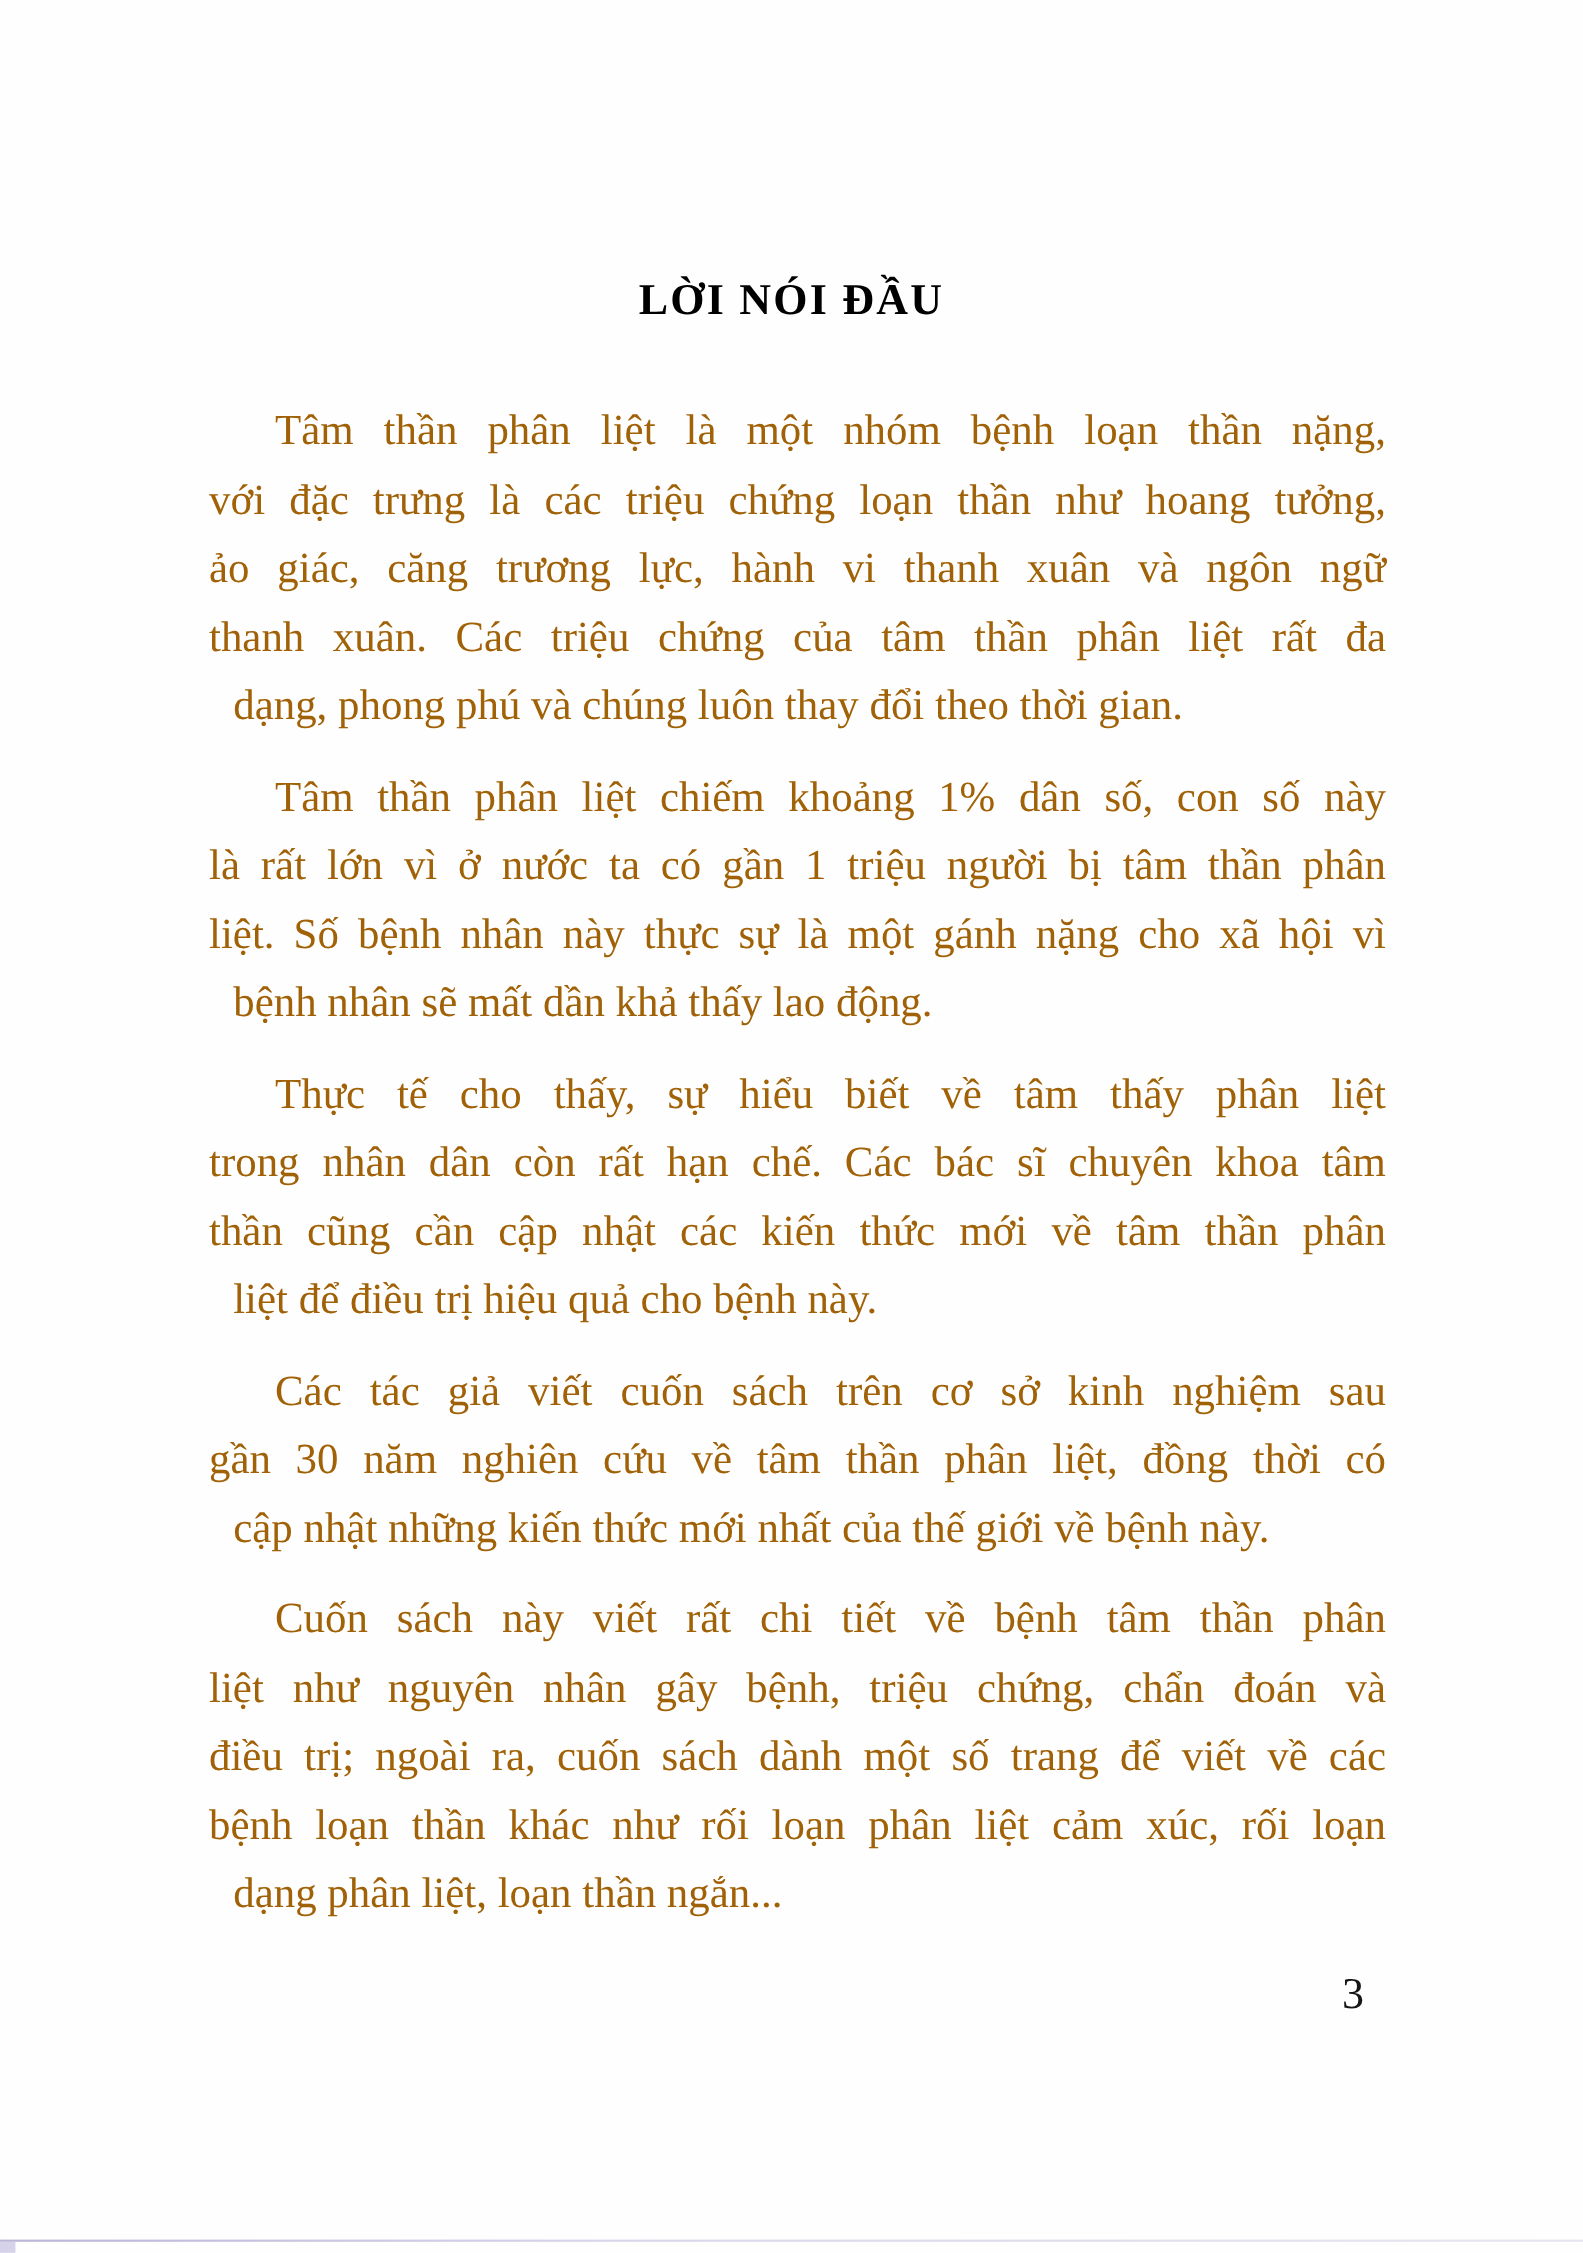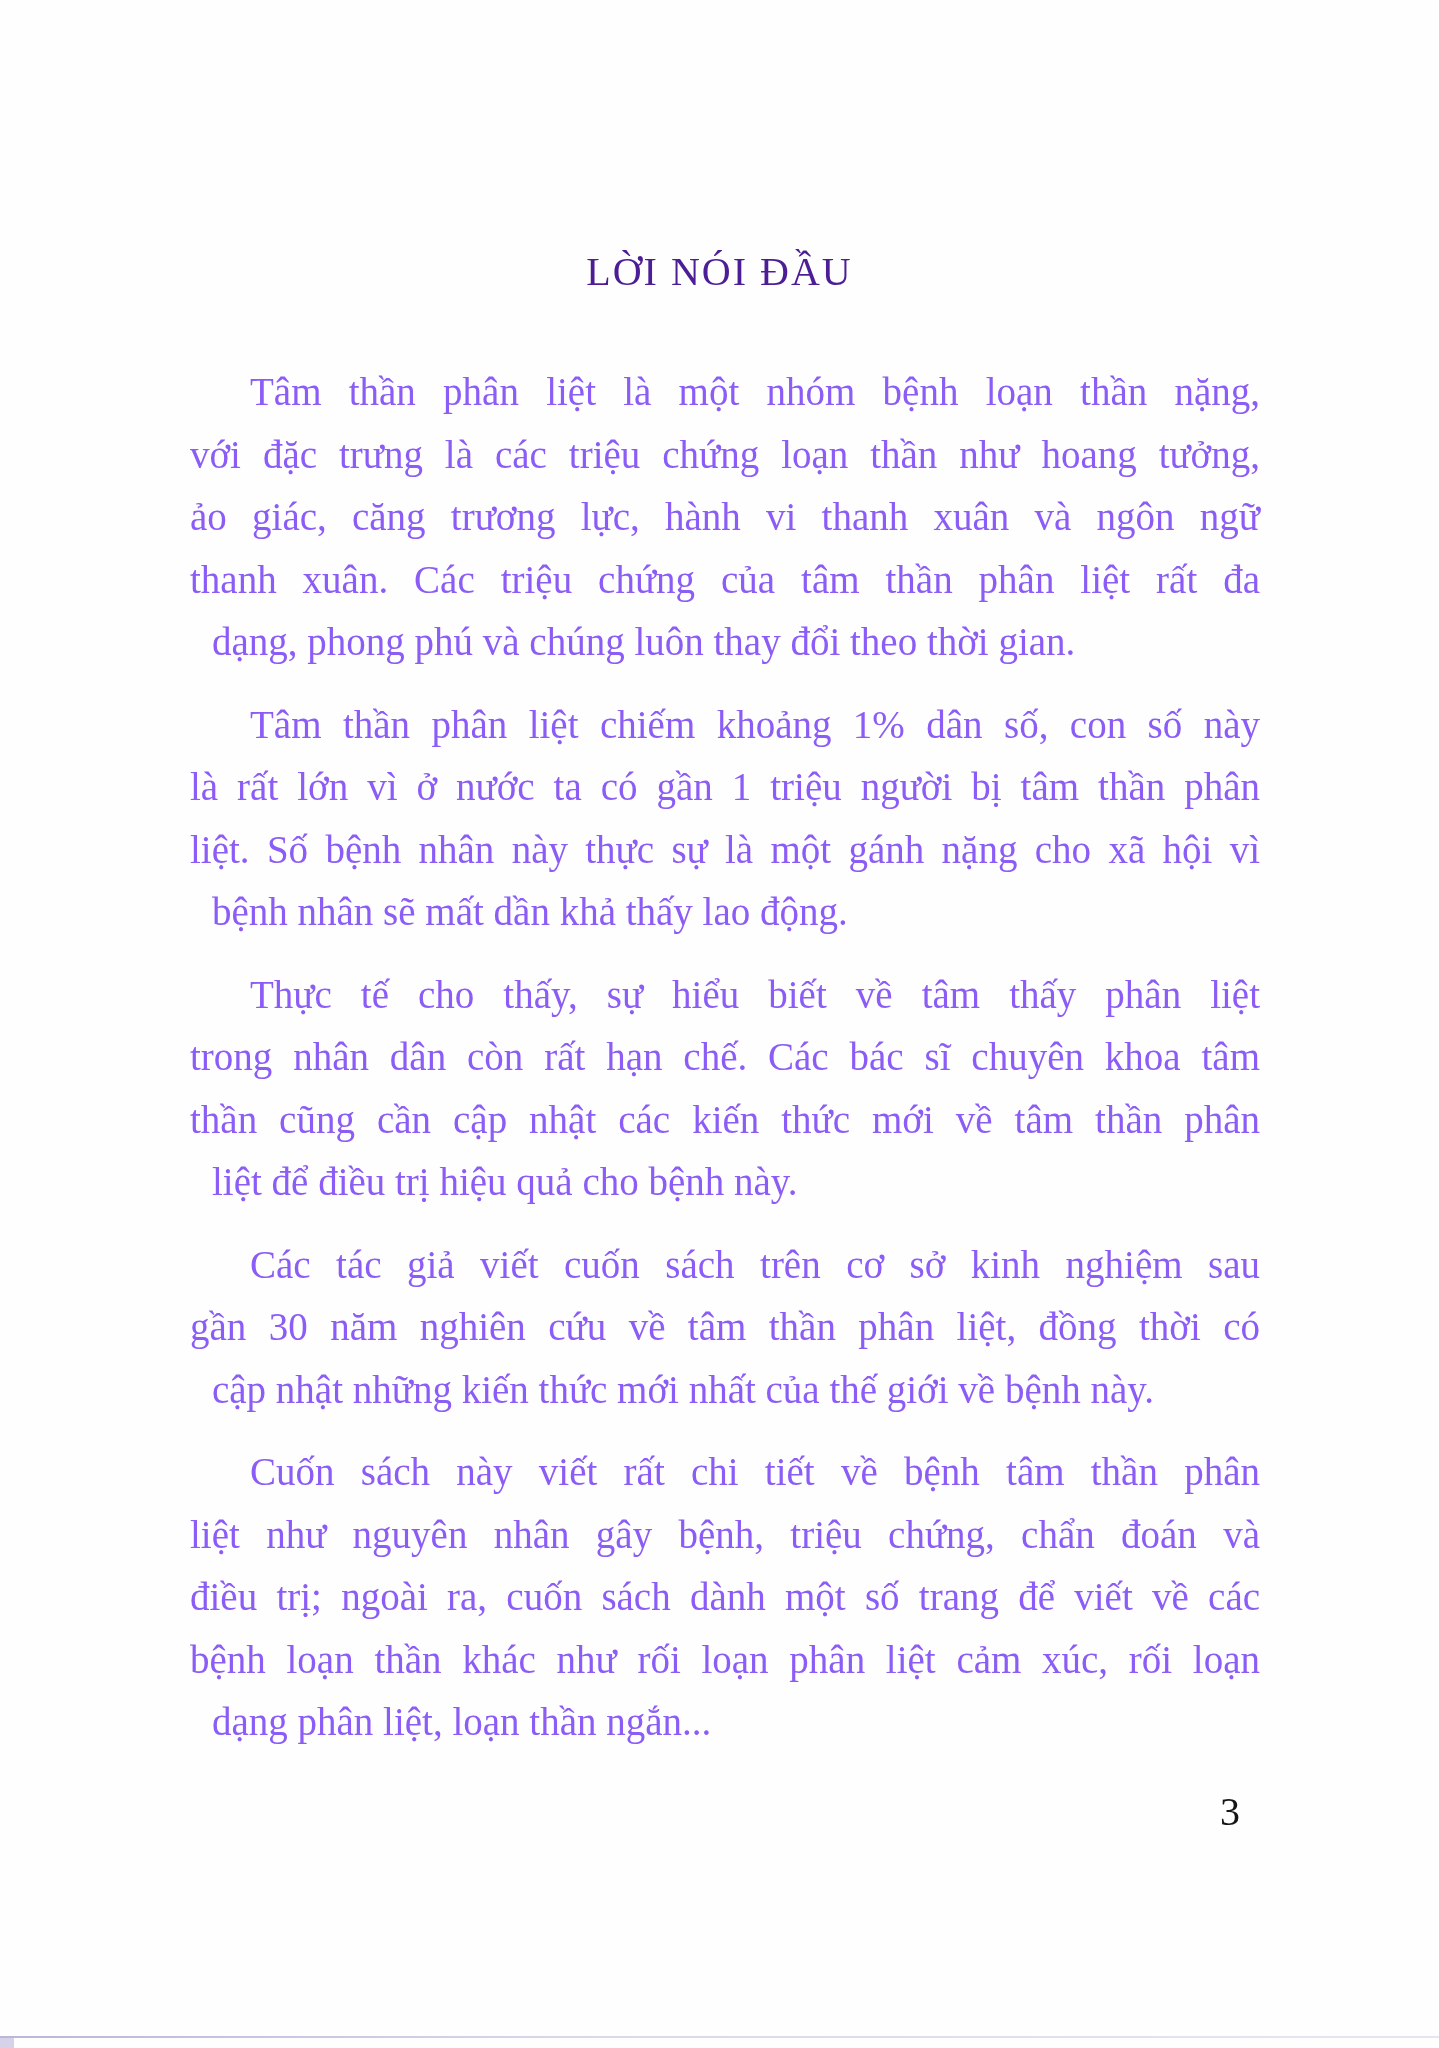--- a/index.html
+++ b/index.html
@@ -22,38 +22,38 @@
     height: 2048px;
     background: #fefefe;
   }
   .title {
     position: absolute;
     left: 0;
     top: 248px;
     width: 1439px;
     text-align: center;
     font-size: 40px;
-    font-weight: normal;
+    font-weight: bold;
     letter-spacing: 2px;
-    color: #4c1d95;
+    color: #000000;
     margin: 0;
   }
   .body-text {
     position: absolute;
     left: 190px;
     top: 361px;
     width: 1070px;
   }
   .para {
     margin: 0 0 20px 0;
     font-size: 39px;
     line-height: 62.5px;
     text-align: justify;
     text-align-last: left;
-    color: #8b5cf6;
+    color: #a16207;
   }
   .para .line {
     display: block;
     text-align: justify;
     text-align-last: justify;
     white-space: nowrap;
   }
   .para .line.first {
     padding-left: 60px;
   }

